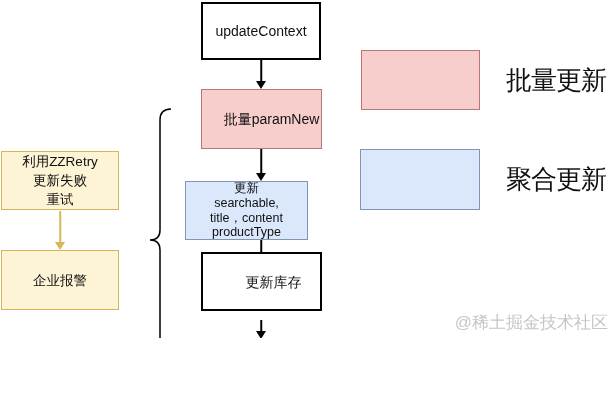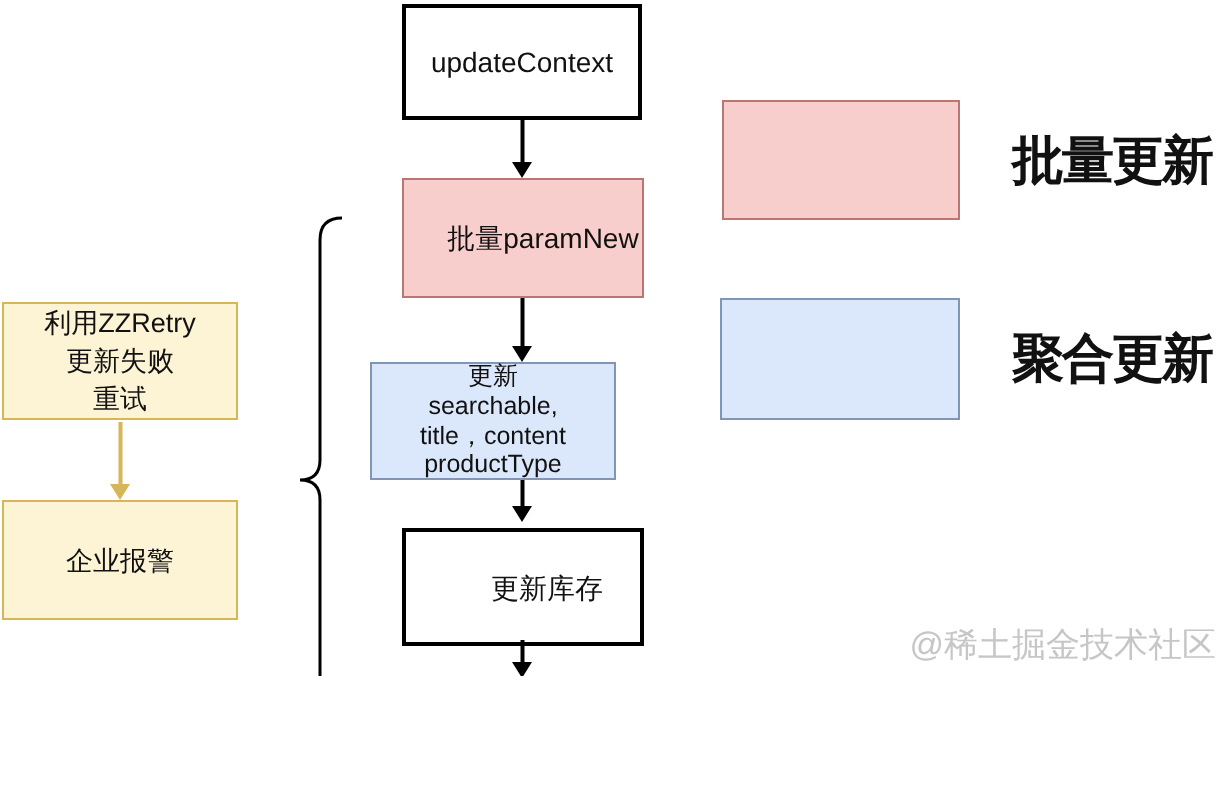--- a/index.html
+++ b/index.html
@@ -32,21 +32,21 @@
     border-top:8px solid var(--arrow,#000);
   }
   .arrow.yellow .shaft { background:var(--note-arrow,#d6b656); }
   .arrow.yellow .head  { border-top-color:var(--note-arrow,#d6b656); }
 
   .brace { position:absolute; left:146px; top:105px; }
 
   .legend-swatch { position:absolute; box-sizing:border-box; }
   .legend-label {
     position:absolute; display:flex; align-items:center;
-    font-size:26px; font-weight:bold; white-space:nowrap; letter-spacing:-1px;
+    font-size:26px; font-weight:normal; white-space:nowrap; letter-spacing:-1px;
   }
   .watermark {
     position:absolute; right:3px; bottom:4px;
     font-size:17px; color:var(--watermark,#c8c8c8);
   }
 </style>
 </head>
 <body>
 
 <div class="canvas">
@@ -76,21 +76,21 @@
       <div>title，content</div>
       <div>productType</div>
     </div>
   </div>
 
   <div class="arrow" style="left:255px; top:240px; height:21px;">
     <div class="shaft"></div>
       <div class="head"></div>
   </div>
 
-  <div class="node plain" style="left:201px; top:264px; width:121px; height:59px;padding-left:24px;">
+  <div class="node plain" style="left:201px; top:252px; width:121px; height:59px;padding-left:24px;">
     <span>更新库存</span>
   </div>
 
   <div class="arrow" style="left:255px; top:320px; height:19px;">
     <div class="shaft"></div>
       <div class="head"></div>
   </div>
 
   <div class="node batch" style="left:201px; top:339px; width:121px; height:60px;">
     <span>更新标签</span>

